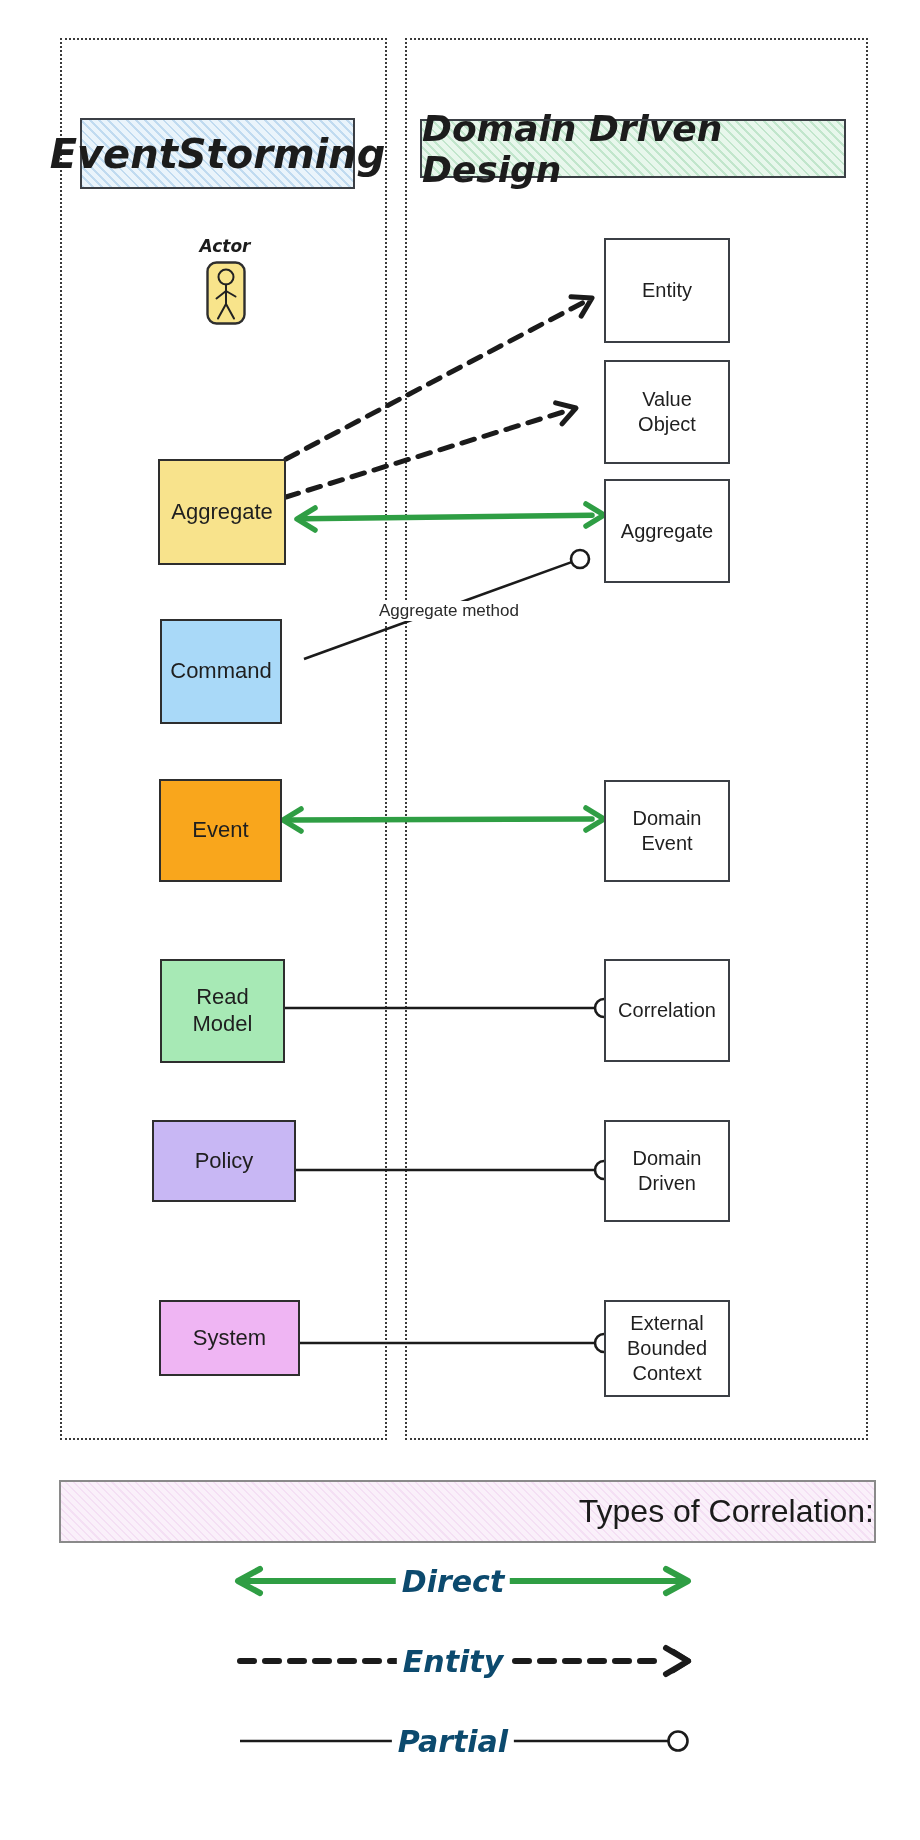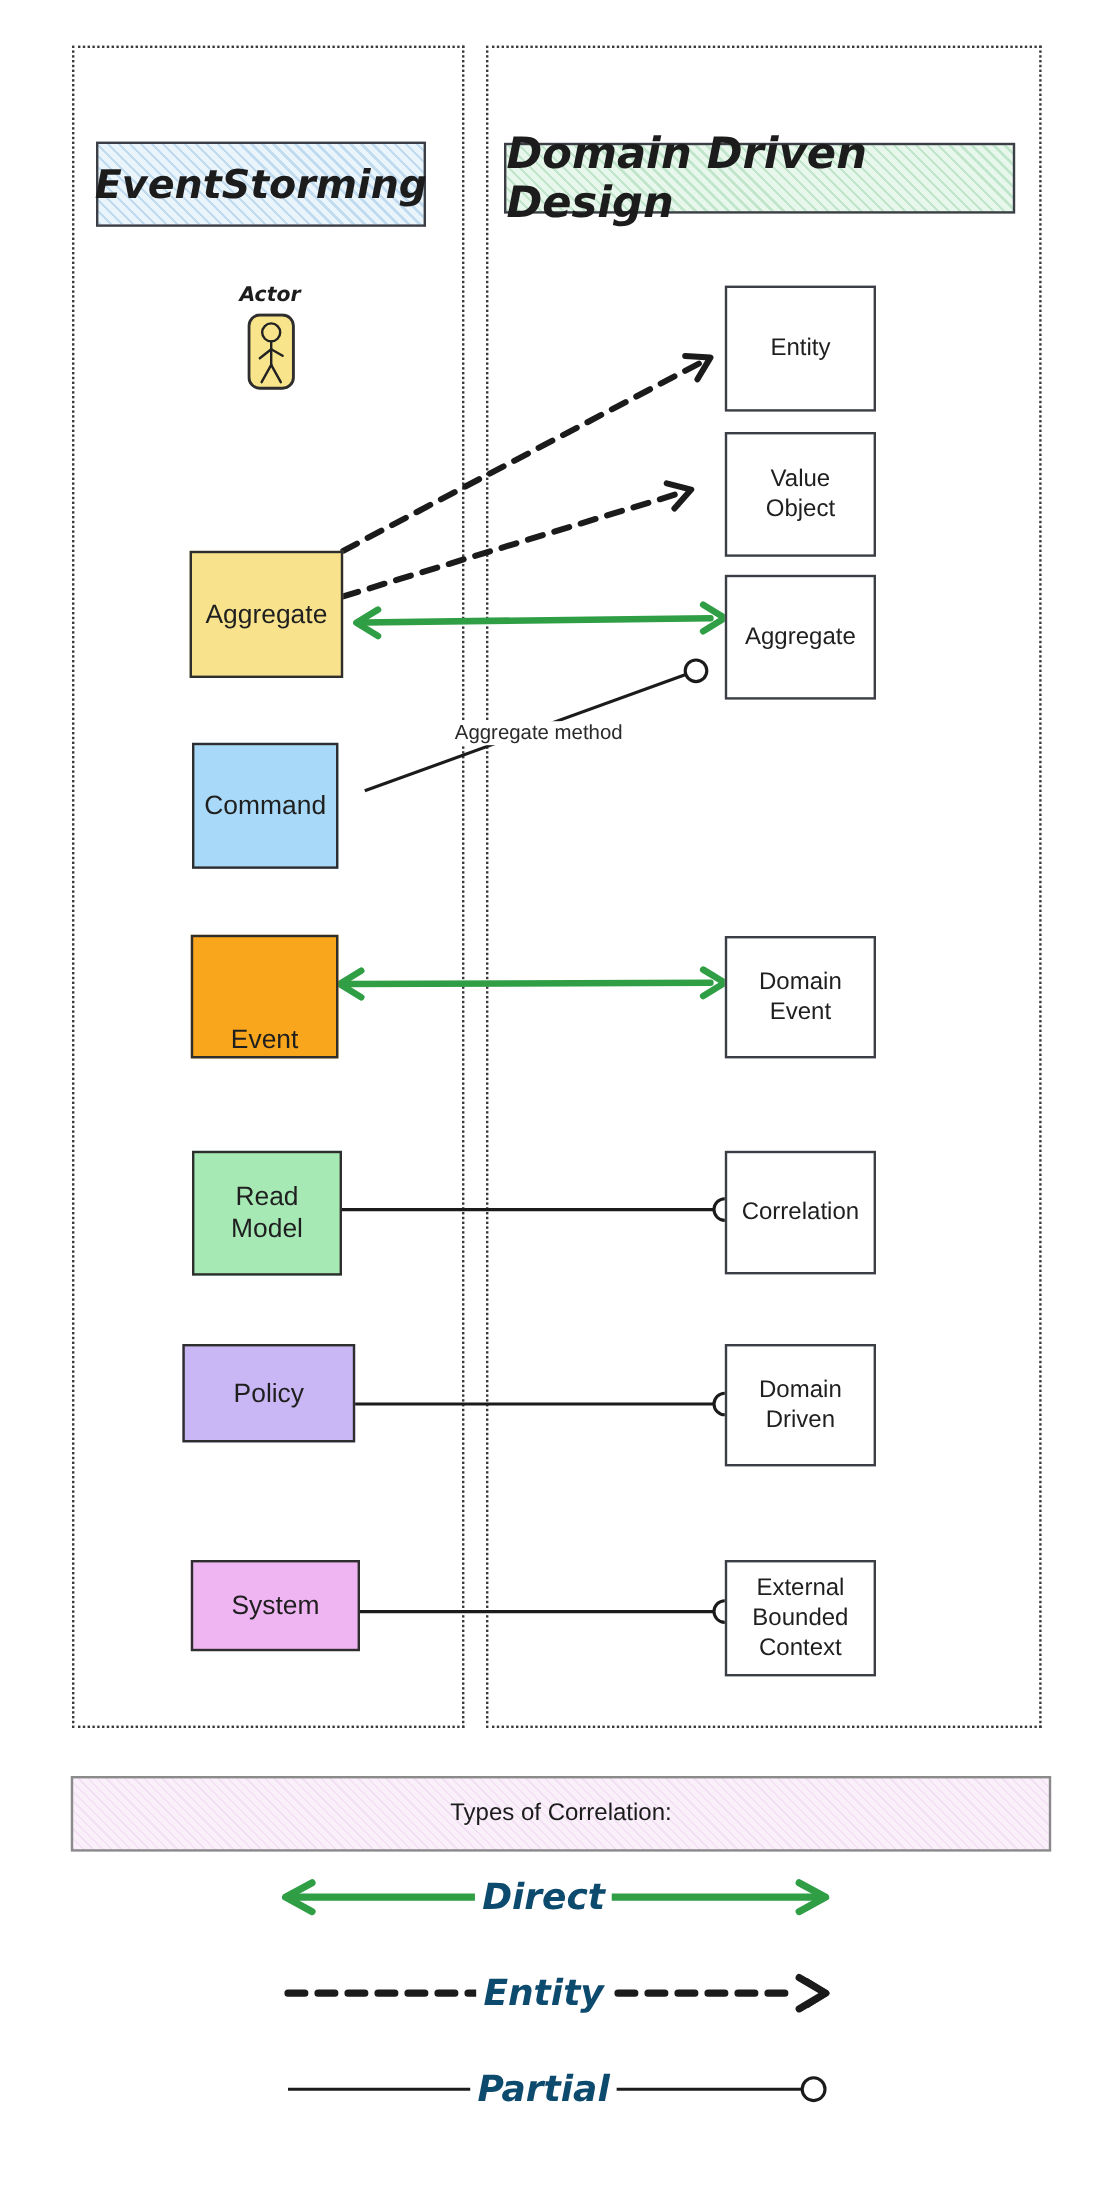--- a/index.html
+++ b/index.html
@@ -39,41 +39,41 @@
   .actor-wrap{position:absolute;z-index:10;}
   .actor-label{
     position:absolute;z-index:10;font-family:"DejaVu Sans", sans-serif;font-style:italic;
     font-weight:600;font-size:17px;color:#1c1c1c;text-align:center;width:80px;
   }
   .conn-label{
     position:absolute;z-index:12;background:#ffffff;padding:0 3px;font-size:17px;color:#2a2a2a;
     white-space:nowrap;
   }
   .legend-title{
-    position:absolute;display:flex;align-items:center;justify-content:center;
-    border:2px solid #8a8a8a;z-index:10;font-size:20px;color:#1b1b1b;
+    position:absolute;display:flex;align-items:center;justify-content:flex-end;
+    border:2px solid #8a8a8a;z-index:10;font-size:32px;color:#1b1b1b;
     background:
       repeating-linear-gradient(45deg, rgba(216,150,216,0.18) 0 1.5px, rgba(0,0,0,0) 1.5px 5.5px),
       #faf0fa;
   }
   .legend-label{
     position:absolute;z-index:12;background:#ffffff;padding:0 6px;
     font-family:"DejaVu Sans", sans-serif;font-style:italic;font-weight:600;
     font-size:30px;color:#0c4a6e;white-space:nowrap;transform:translate(-50%,-50%);
   }
 </style>
 </head>
 <body>
 
 <div id="canvas">
 
   <div class="col" style="left:60px;top:38px;width:323px;height:1398px;"></div>
   <div class="col" style="left:405px;top:38px;width:459px;height:1398px;"></div>
 
-  <div class="hdr blue" style="left:80px;top:118px;width:271px;height:67px;font-size:33px;">
+  <div class="hdr blue" style="left:80px;top:118px;width:271px;height:67px;font-size:40px;">
     <span>EventStorming</span>
   </div>
   <div class="hdr green" style="left:420px;top:119px;width:422px;height:55px;font-size:36px;">
     <span>Domain Driven Design</span>
   </div>
 
   <div class="actor-label" style="left:185px;top:236px;">Actor</div>
   <div class="actor-wrap" style="left:206px;top:261px;width:40px;height:64px;">
     <svg width="40" height="64" viewBox="0 0 40 64">
       <rect x="1.5" y="1.5" width="37" height="61" rx="9" fill="#f8e48b" stroke="#2e2e2e" stroke-width="2.4"></rect>
@@ -85,21 +85,21 @@
       <line x1="20" y1="43" x2="28" y2="57.5" stroke="#222" stroke-width="2" stroke-linecap="round"></line>
     </svg>
   </div>
 
   <div class="note" style="left: 158px; top: 459px; width: 124px; height: 102px; background-color: rgb(248, 227, 140);">
     <span class="lbl">Aggregate</span>
   </div>
   <div class="note" style="left: 160px; top: 619px; width: 118px; height: 101px; background-color: rgb(169, 217, 248);">
     <span class="lbl">Command</span>
   </div>
-  <div class="note" style="left: 159px; top: 779px; width: 119px; height: 99px; background-color: rgb(249, 166, 28); align-items: flex-end;">
+  <div class="note" style="left: 159px; top: 779px; width: 119px; height: 99px; background-color: rgb(249, 166, 28);">
     <span class="lbl">Event</span>
   </div>
   <div class="note" style="left: 160px; top: 959px; width: 121px; height: 100px; background-color: rgb(167, 233, 181);">
     <span class="lbl" style="max-width:80px;">Read Model</span>
   </div>
   <div class="note" style="left: 152px; top: 1120px; width: 140px; height: 78px; background-color: rgb(200, 183, 244);">
     <span class="lbl">Policy</span>
   </div>
   <div class="note" style="left: 159px; top: 1300px; width: 137px; height: 72px; background-color: rgb(239, 181, 243); justify-content: center;">
     <span class="lbl">System</span>

